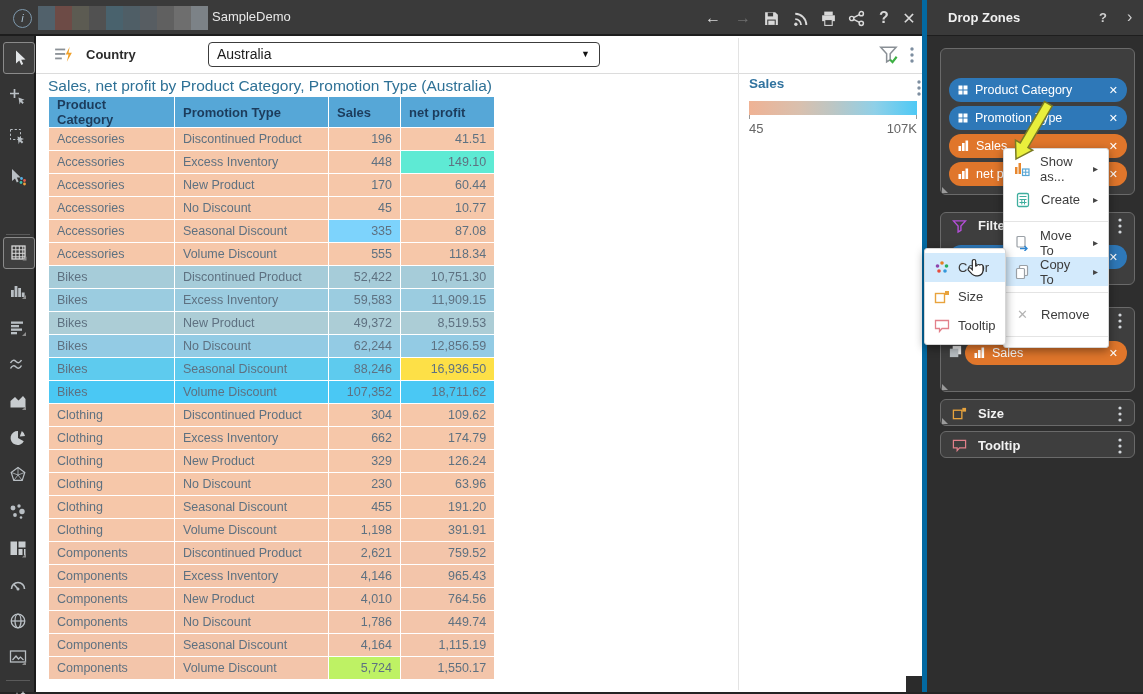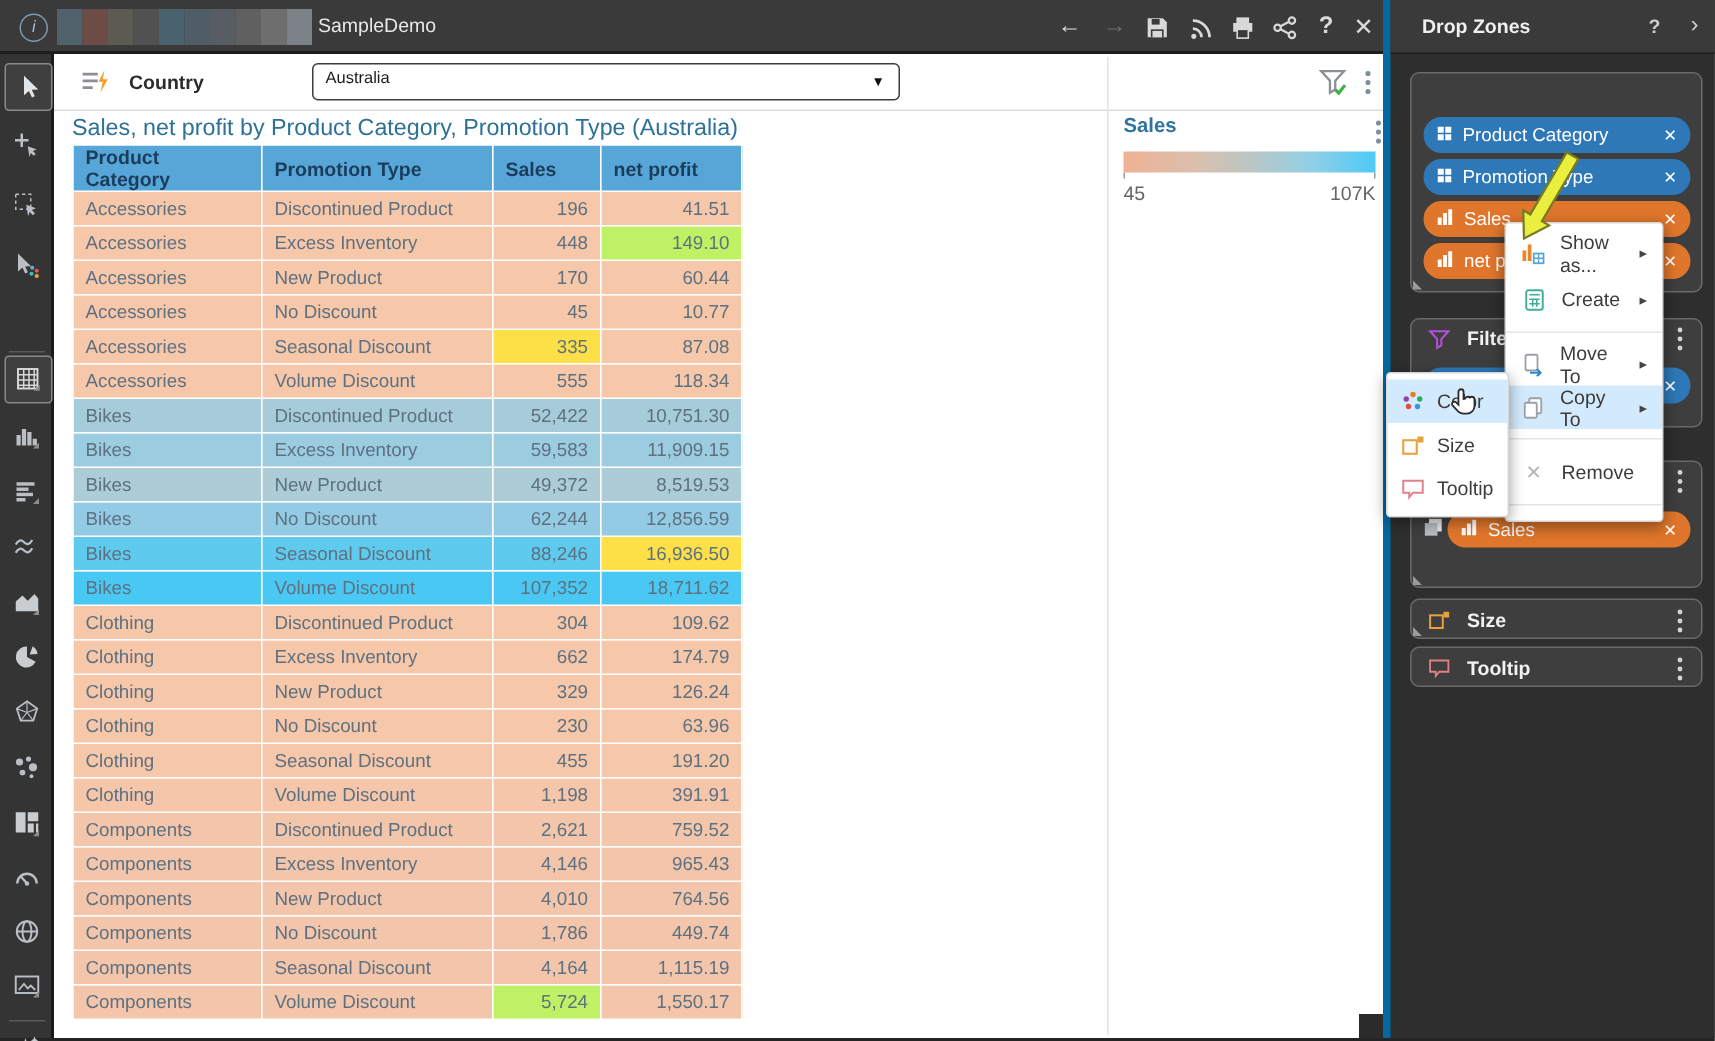--- a/index.html
+++ b/index.html
@@ -21,21 +21,21 @@
   .tool.selected{border:1px solid #8a8a8a;background:#3f3f3f}
   .tool svg{display:block}
   .tool-sep{position:absolute;left:6px;width:24px;height:1px;background:#5a5a5a}
   
   #canvas{position:absolute;left:36px;top:36px;width:886px;height:656px;background:#ffffff;z-index:1}
   #filter-row-divider{position:absolute;left:0;top:37px;width:886px;height:1px;background:#dcdcdc}
   #widget-divider{position:absolute;left:702px;top:2px;width:1px;height:652px;background:#e3e3e3}
   #filter-icon{position:absolute;left:18px;top:10px}
   #filter-label{position:absolute;left:50px;top:11px;font-size:13px;font-weight:bold;color:#2c2c2c}
   #country-dropdown{position:absolute;left:172px;top:6px;width:392px;height:25px;background:#fff;border:1.5px solid #3c3c3c;border-radius:4px;box-sizing:border-box}
-  #country-dropdown .val{position:absolute;left:8px;top:3px;font-size:11px;color:#1b1b1b}
+  #country-dropdown .val{position:absolute;left:8px;top:3px;font-size:14px;color:#1b1b1b}
   #country-dropdown .caret{position:absolute;right:9px;top:6px;font-size:9px;color:#111}
   #filter-status{position:absolute;left:843px;top:9px}
   .kebab{display:flex;align-items:center;justify-content:center;width:16px;height:20px}
   #filter-kebab{position:absolute;left:868px;top:9px}
   #grid-title{position:absolute;left:12px;top:41px;font-size:15.5px;color:#2e7196}
   
   #grid-table{position:absolute;left:12px;top:60px;border-collapse:collapse;font-size:12.5px}
   #grid-table th{background:#56a7d7;color:#1c3c5c;font-weight:bold;font-size:13px;text-align:left;height:22px;padding:0 8px;border:1px solid #fff}
   #grid-table td{height:22px;padding:0 8px;color:#5e7181;border:1px solid #fff;white-space:nowrap}
   #grid-table td.num{text-align:right}
@@ -329,38 +329,38 @@
         <tr>
           <td style="background: rgb(246, 199, 169);">Accessories</td>
           <td style="background: rgb(246, 199, 169);">Discontinued Product</td>
           <td class="num" style="background: rgb(246, 199, 169);">196</td>
           <td class="num" style="background: rgb(246, 199, 169);">41.51</td>
         </tr>
         <tr>
           <td style="background: rgb(246, 199, 169);">Accessories</td>
           <td style="background: rgb(246, 199, 169);">Excess Inventory</td>
           <td class="num" style="background: rgb(246, 199, 169);">448</td>
-          <td class="num" style="background: #bef264; padding-left: 47px;">149.10</td>
+          <td class="num" style="background: #5eead4; padding-left: 47px;">149.10</td>
         </tr>
         <tr>
           <td style="background: rgb(246, 199, 169);">Accessories</td>
           <td style="background: rgb(246, 199, 169);">New Product</td>
           <td class="num" style="background: rgb(246, 199, 169);">170</td>
           <td class="num" style="background: rgb(246, 199, 169);">60.44</td>
         </tr>
         <tr>
           <td style="background: rgb(246, 199, 169);">Accessories</td>
           <td style="background: rgb(246, 199, 169);">No Discount</td>
           <td class="num" style="background: rgb(246, 199, 169);">45</td>
           <td class="num" style="background: rgb(246, 199, 169);">10.77</td>
         </tr>
         <tr>
           <td style="background: rgb(246, 199, 169);">Accessories</td>
           <td style="background: rgb(246, 199, 169);">Seasonal Discount</td>
-          <td class="num" style="background: #fde047;">335</td>
+          <td class="num" style="background: #7dd3fc;">335</td>
           <td class="num" style="background: rgb(246, 199, 169);">87.08</td>
         </tr>
         <tr>
           <td style="background: rgb(246, 199, 169);">Accessories</td>
           <td style="background: rgb(246, 199, 169);">Volume Discount</td>
           <td class="num" style="background: rgb(246, 199, 169);">555</td>
           <td class="num" style="background: rgb(246, 199, 169);">118.34</td>
         </tr>
         <tr>
           <td style="background: rgb(166, 204, 217);">Bikes</td>

